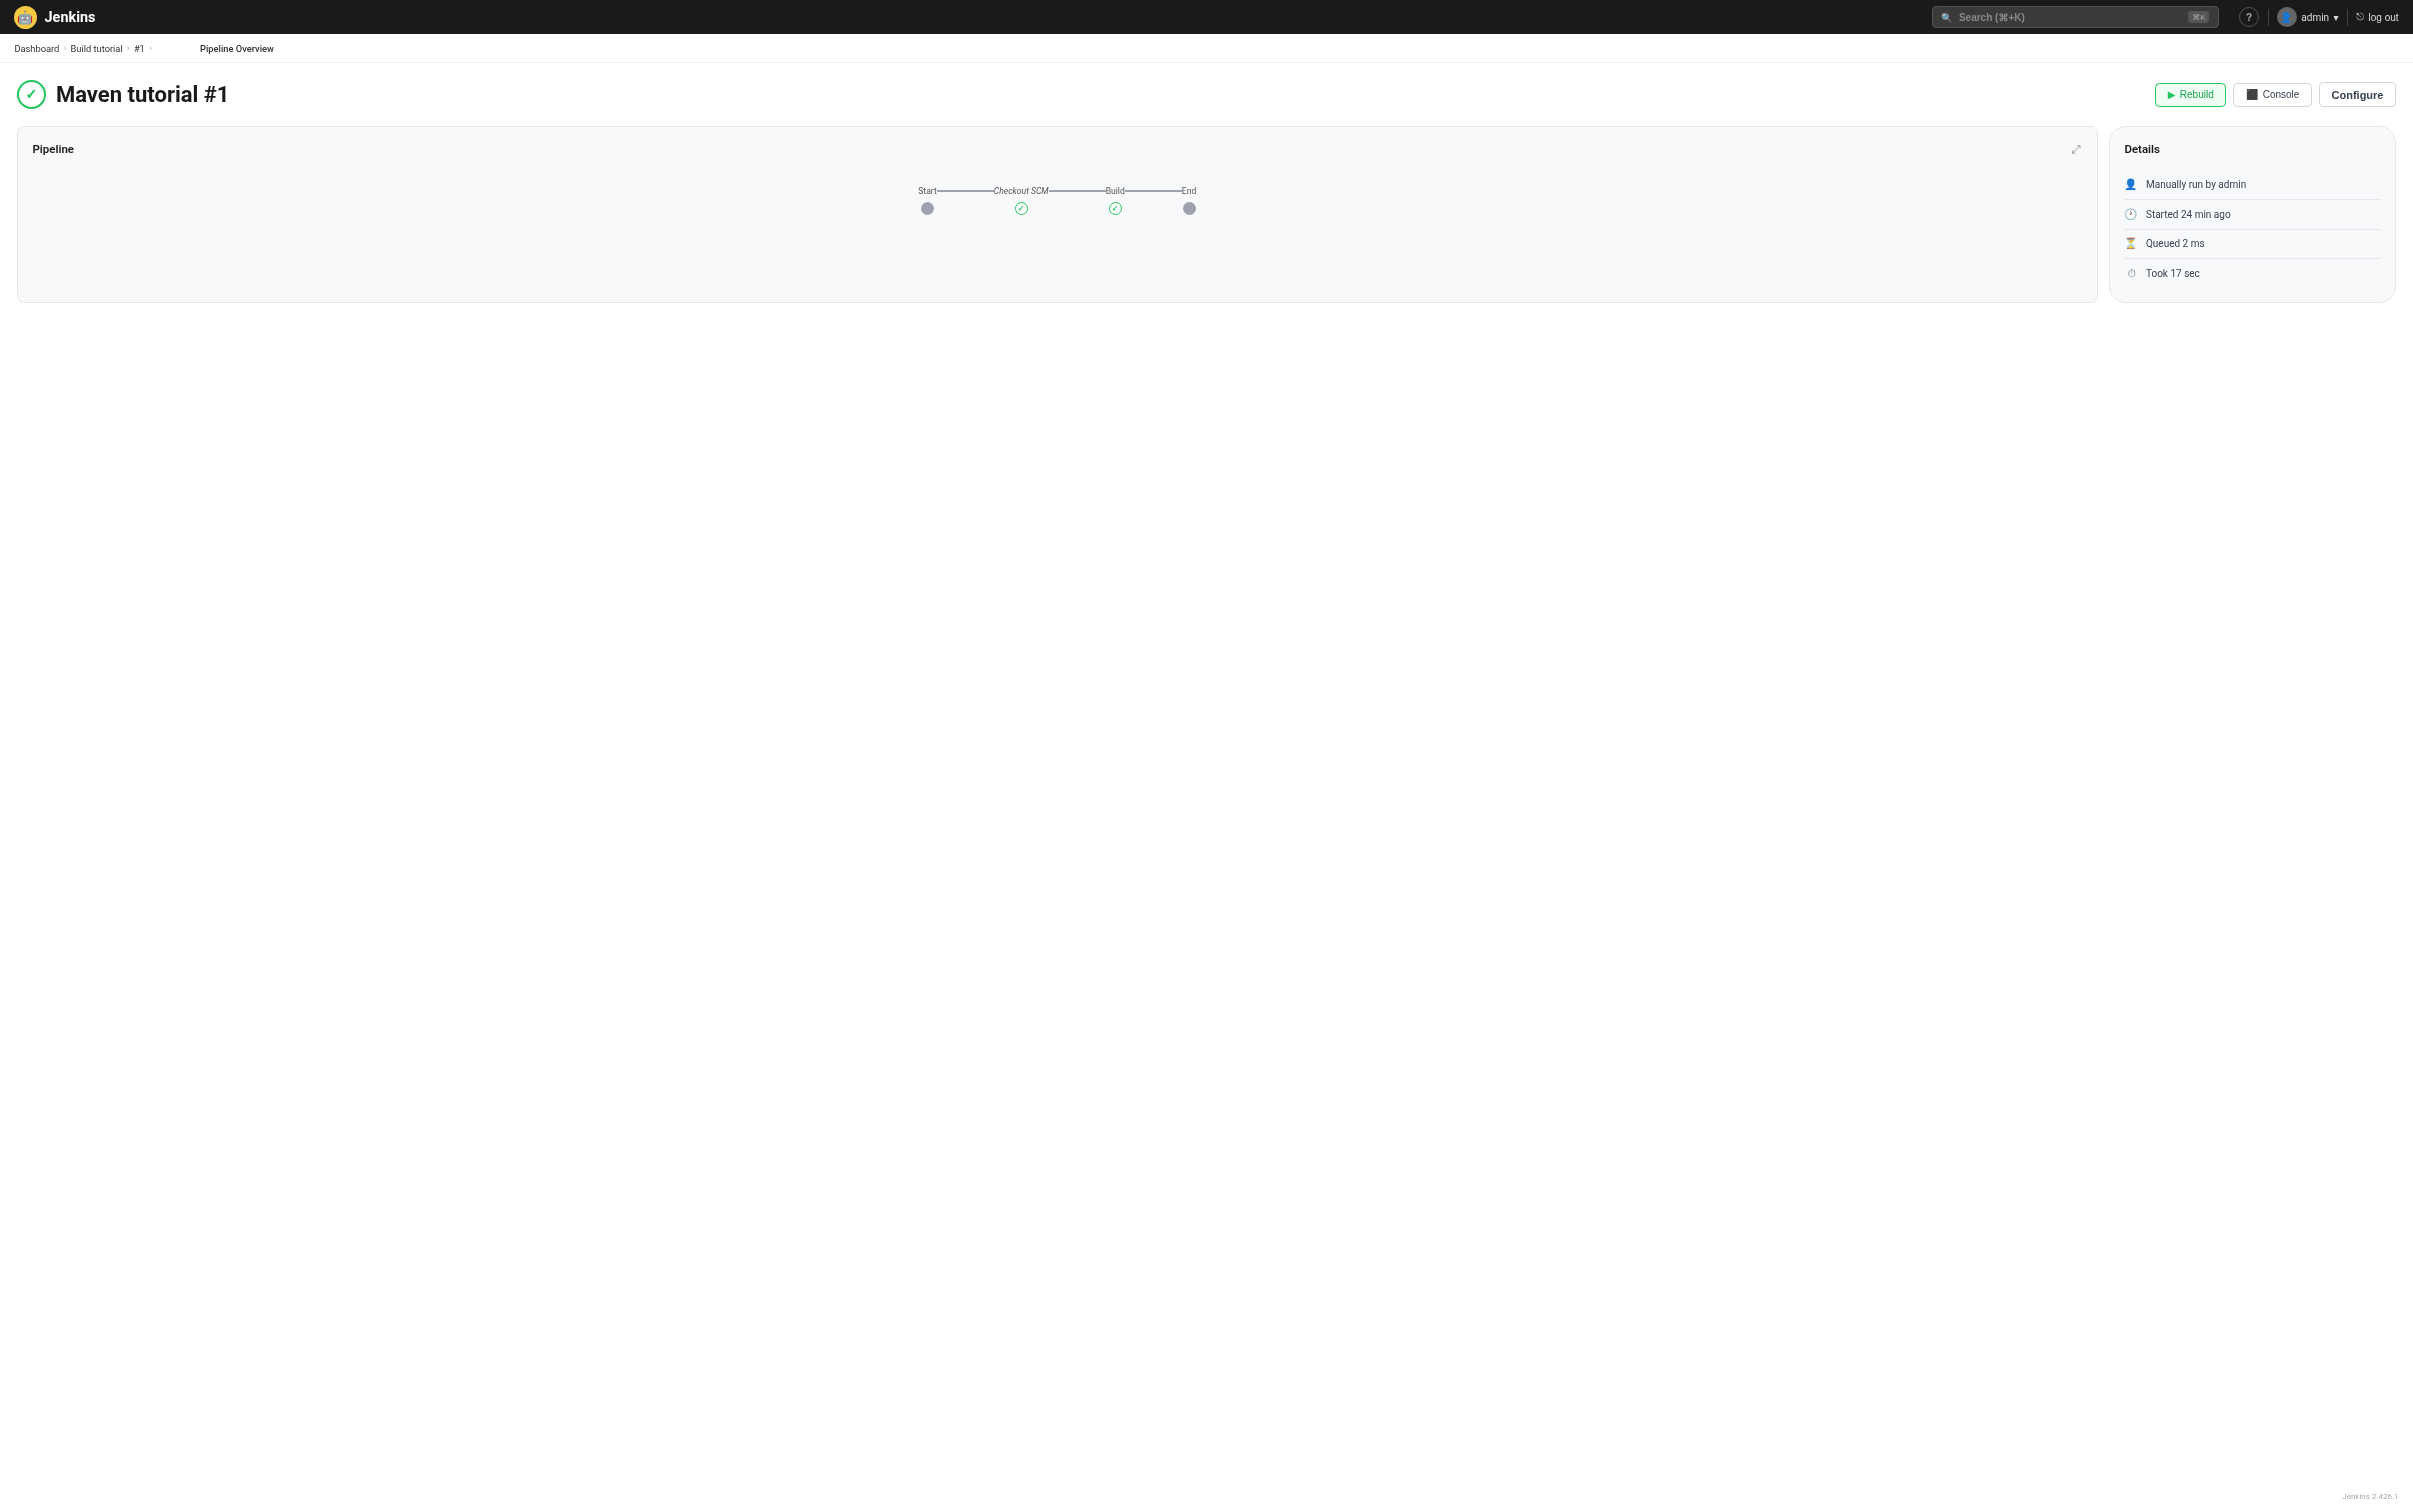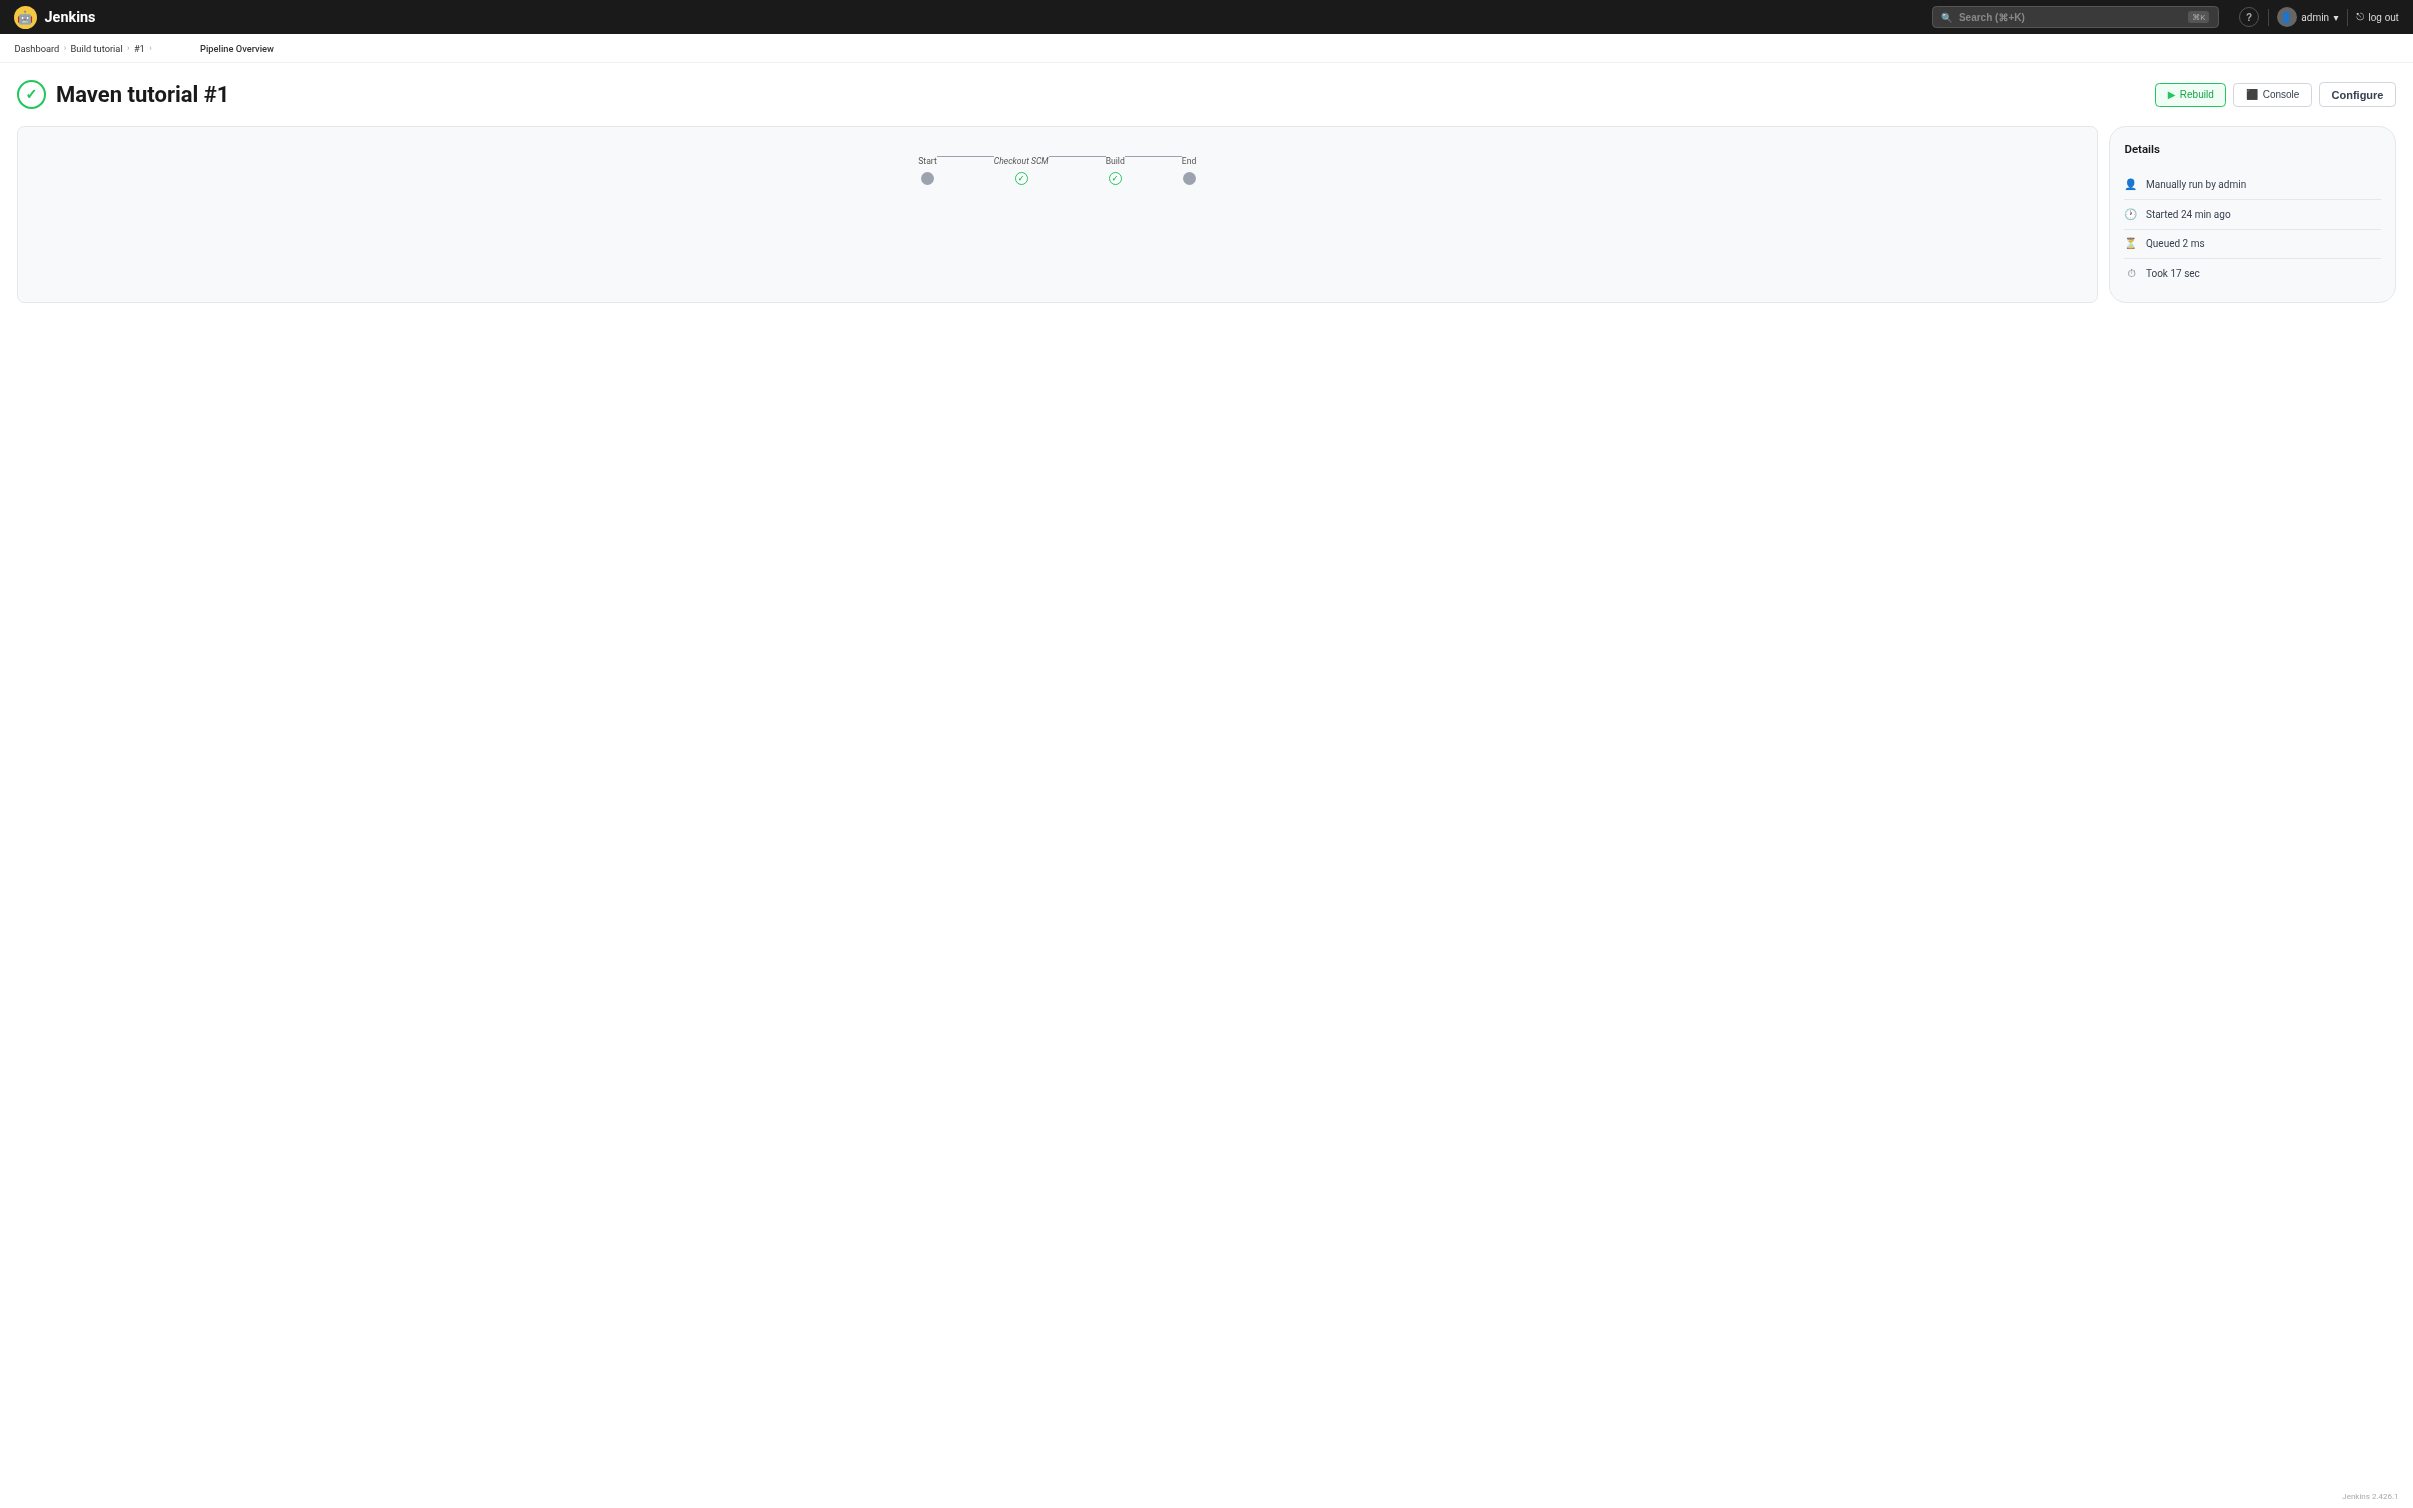--- a/index.html
+++ b/index.html
@@ -299,20 +299,21 @@
     
     .pipeline-viz {
       display: flex;
       align-items: center;
       justify-content: center;
       padding: 14.4px 0;
     }
 
     .pipeline-track {
       display: flex;
+      align-items: center;
       gap: 0;
       position: relative;
     }
 
     .pipeline-node {
       display: flex;
       flex-direction: column;
       align-items: center;
       gap: 5.7px;
       position: relative;
@@ -464,20 +465,24 @@
       </button>
       <button class="btn-configure">
         <span>Configure</span>
       </button>
     </div>
   </div>
 
   <div class="cards-row">
 
     <div class="pipeline-card">
+      <div class="card-header">
+        <span class="card-title">Pipeline</span>
+        <button class="expand-btn" title="Expand">⤢</button>
+      </div>
 
       <div class="pipeline-viz">
         <div class="pipeline-track">
 
           <div class="pipeline-node">
             <span class="pipeline-node-label">Start</span>
             <div class="node-circle"></div>
           </div>
 
           <div class="connector"></div>

